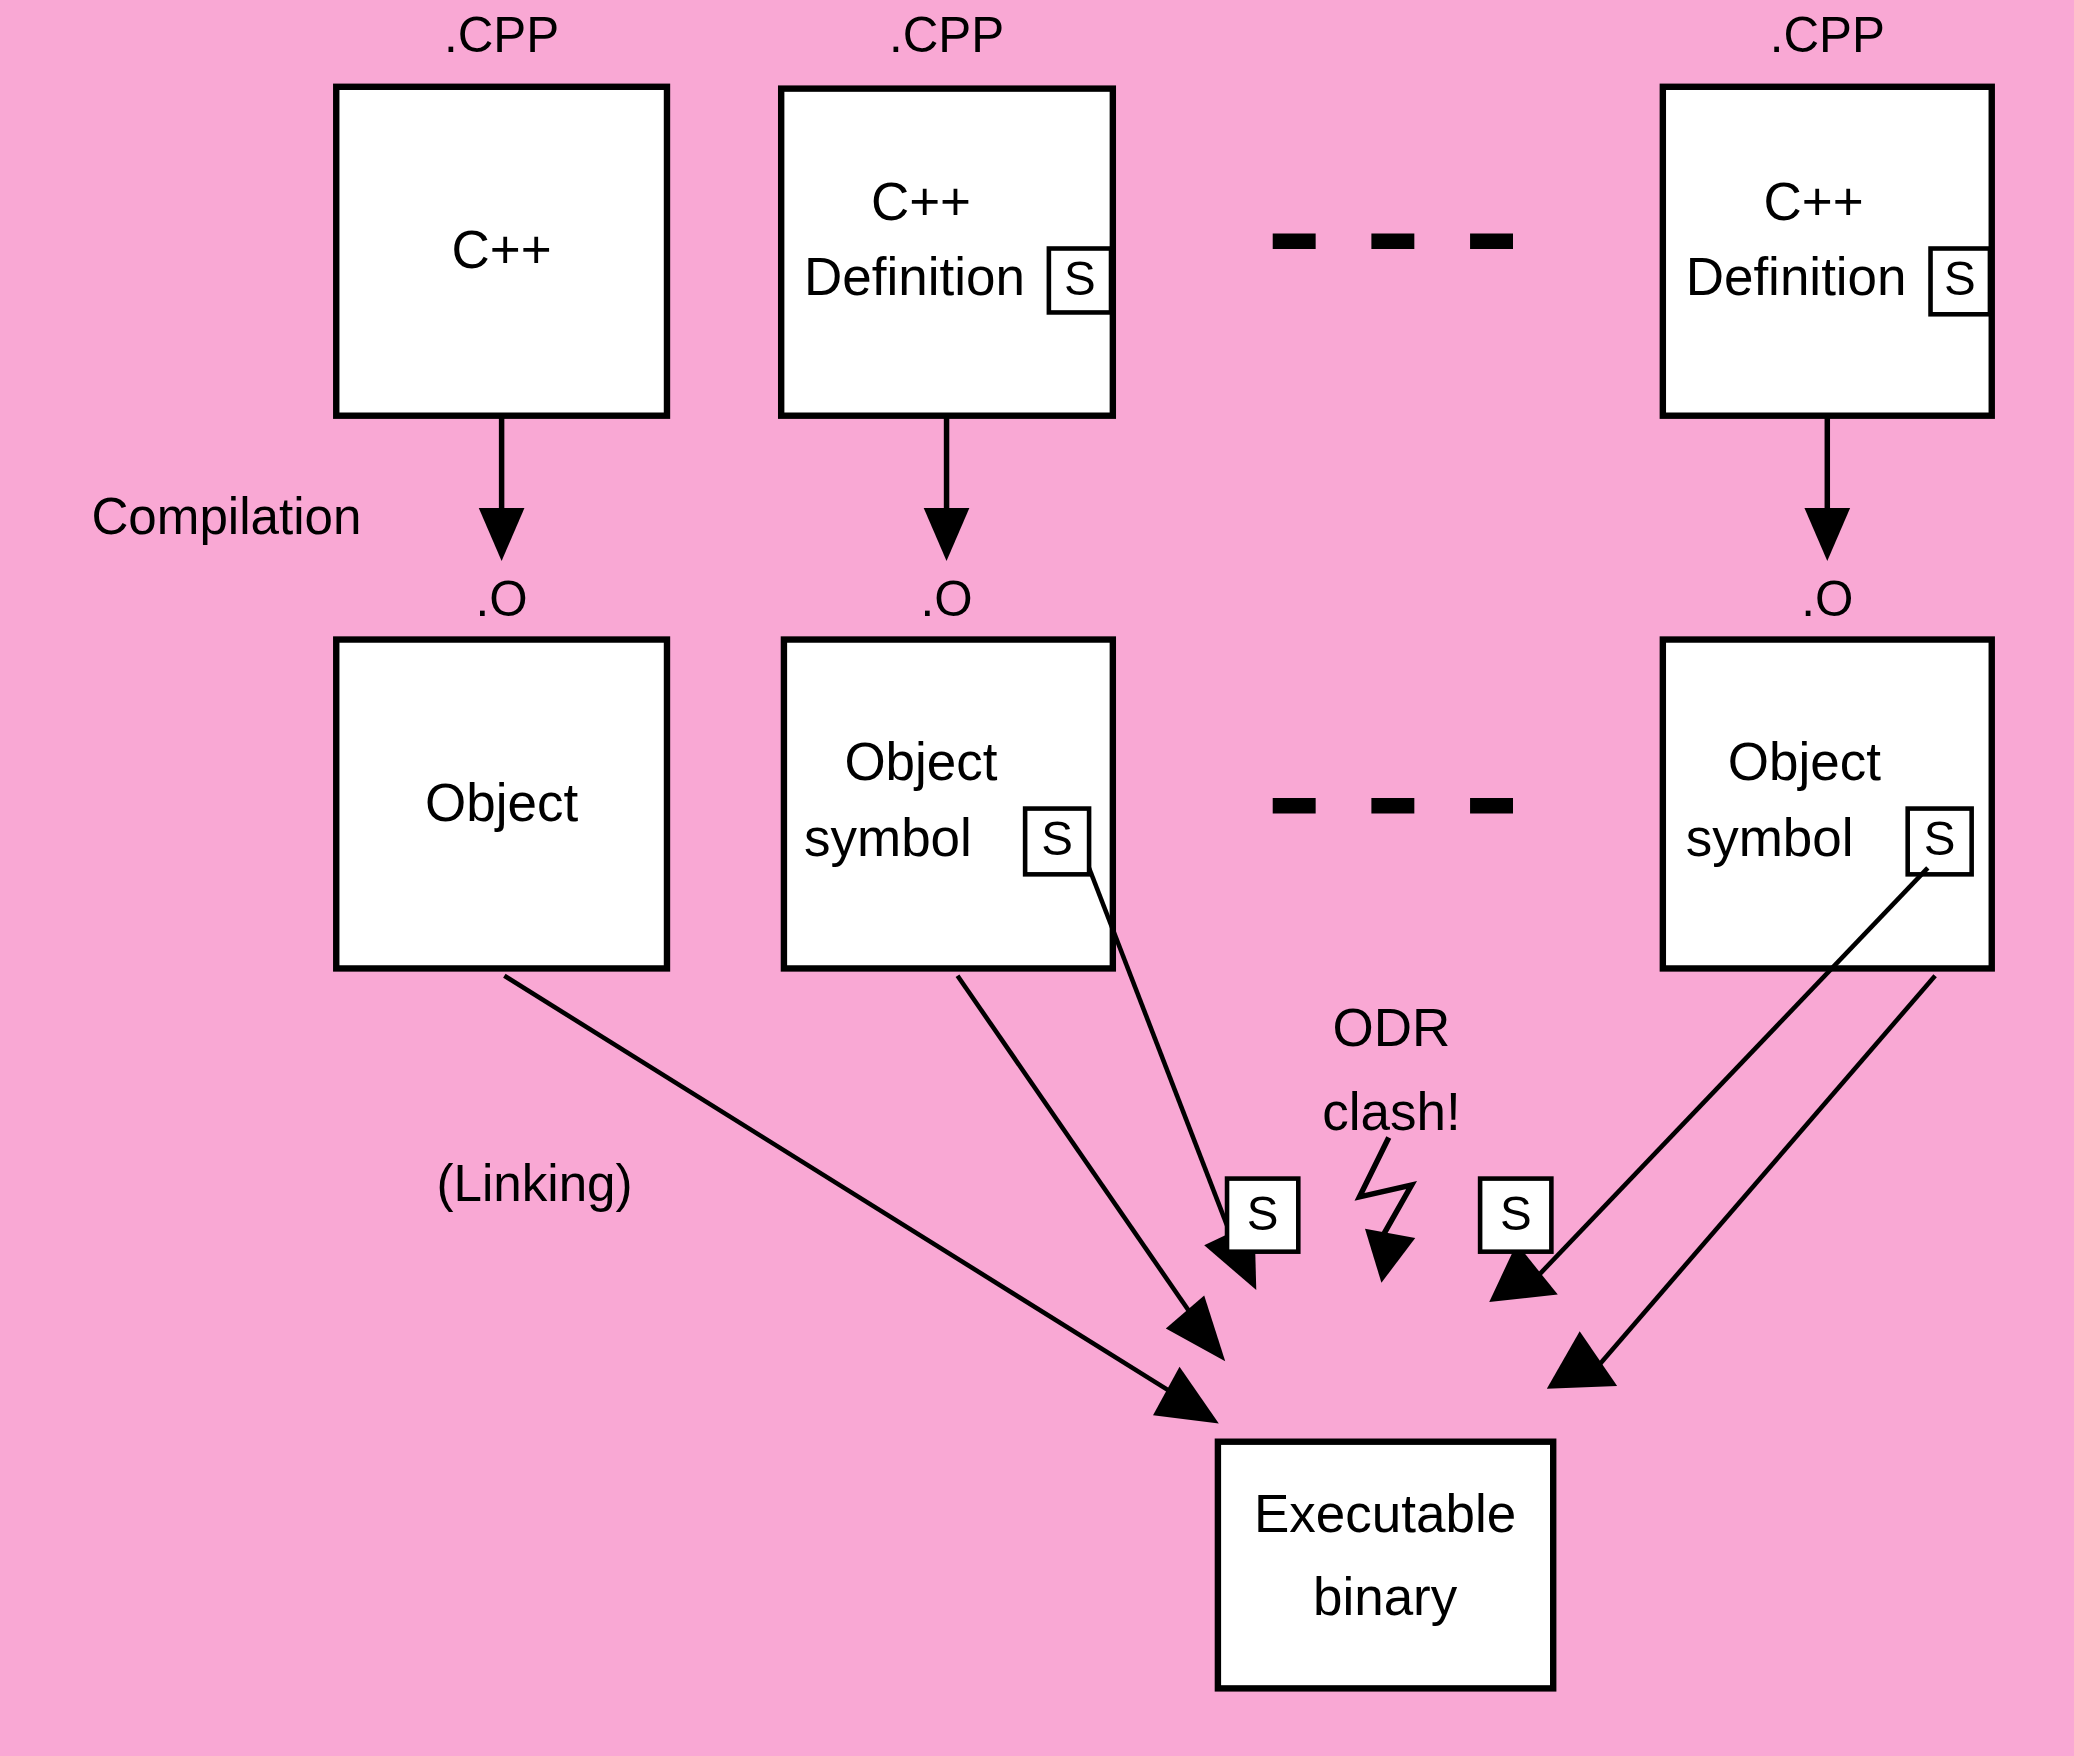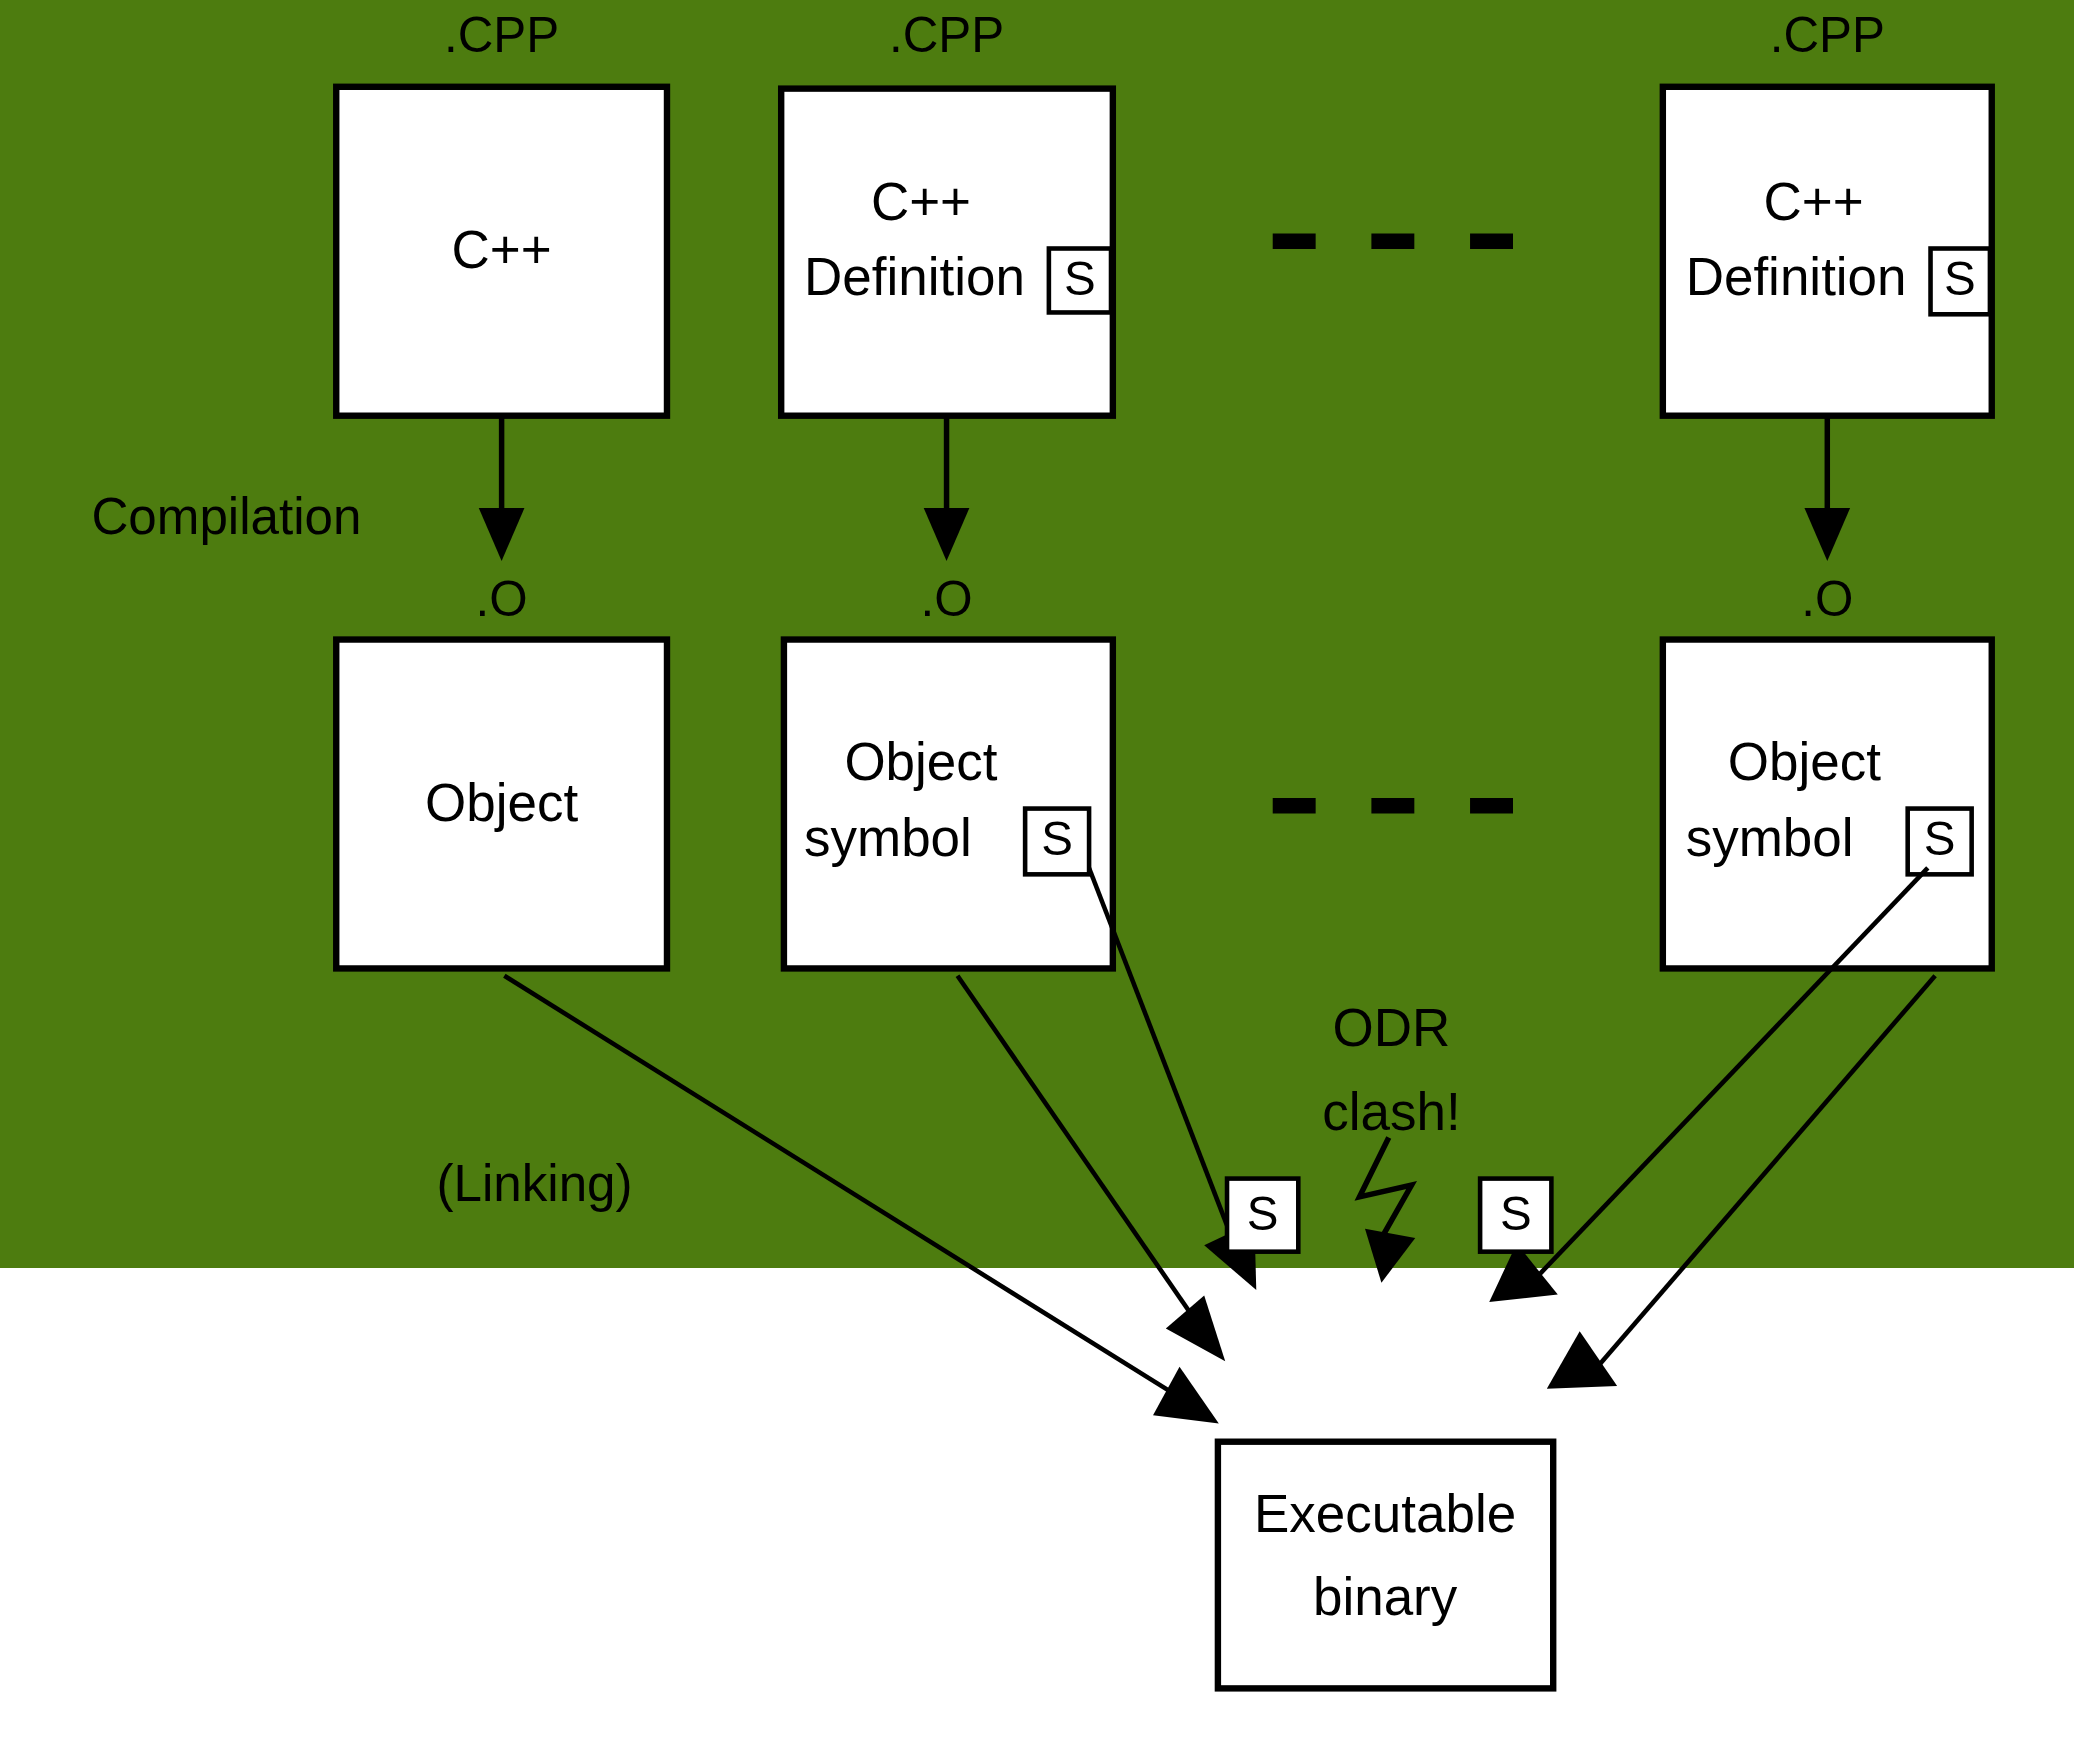--- a/index.html
+++ b/index.html
@@ -9,22 +9,22 @@
   }
   body {
     width: 2074px;
     height: 1756px;
     font-family: "Liberation Sans", sans-serif;
     overflow: hidden;
   }
   #diagram-root {
     position: relative;
     width: 2074px;
-    height: 1268px;
-    background: #4d7c0f;
+    height: 1756px;
+    background: #f9a8d4;
   }
   svg#diagram-svg {
     position: absolute;
     top: 0;
     left: 0;
     width: 2074px;
     height: 1756px;
     display: block;
   }
   .node-box {

